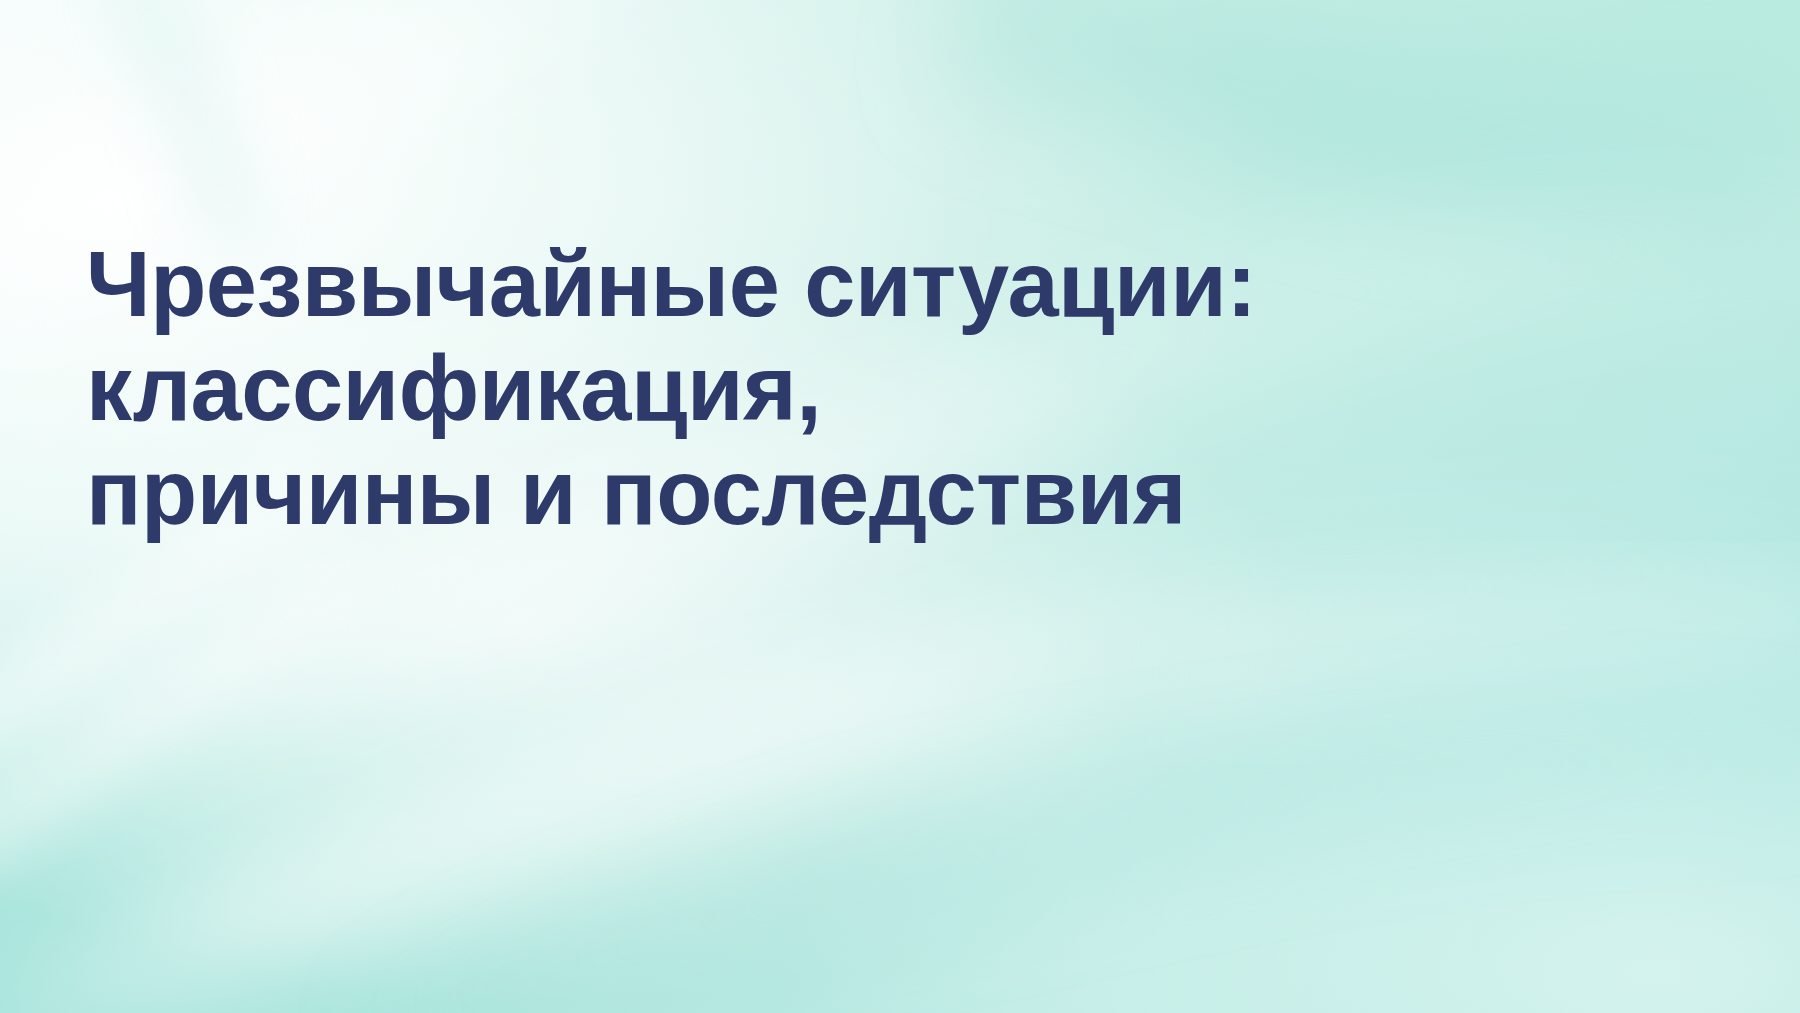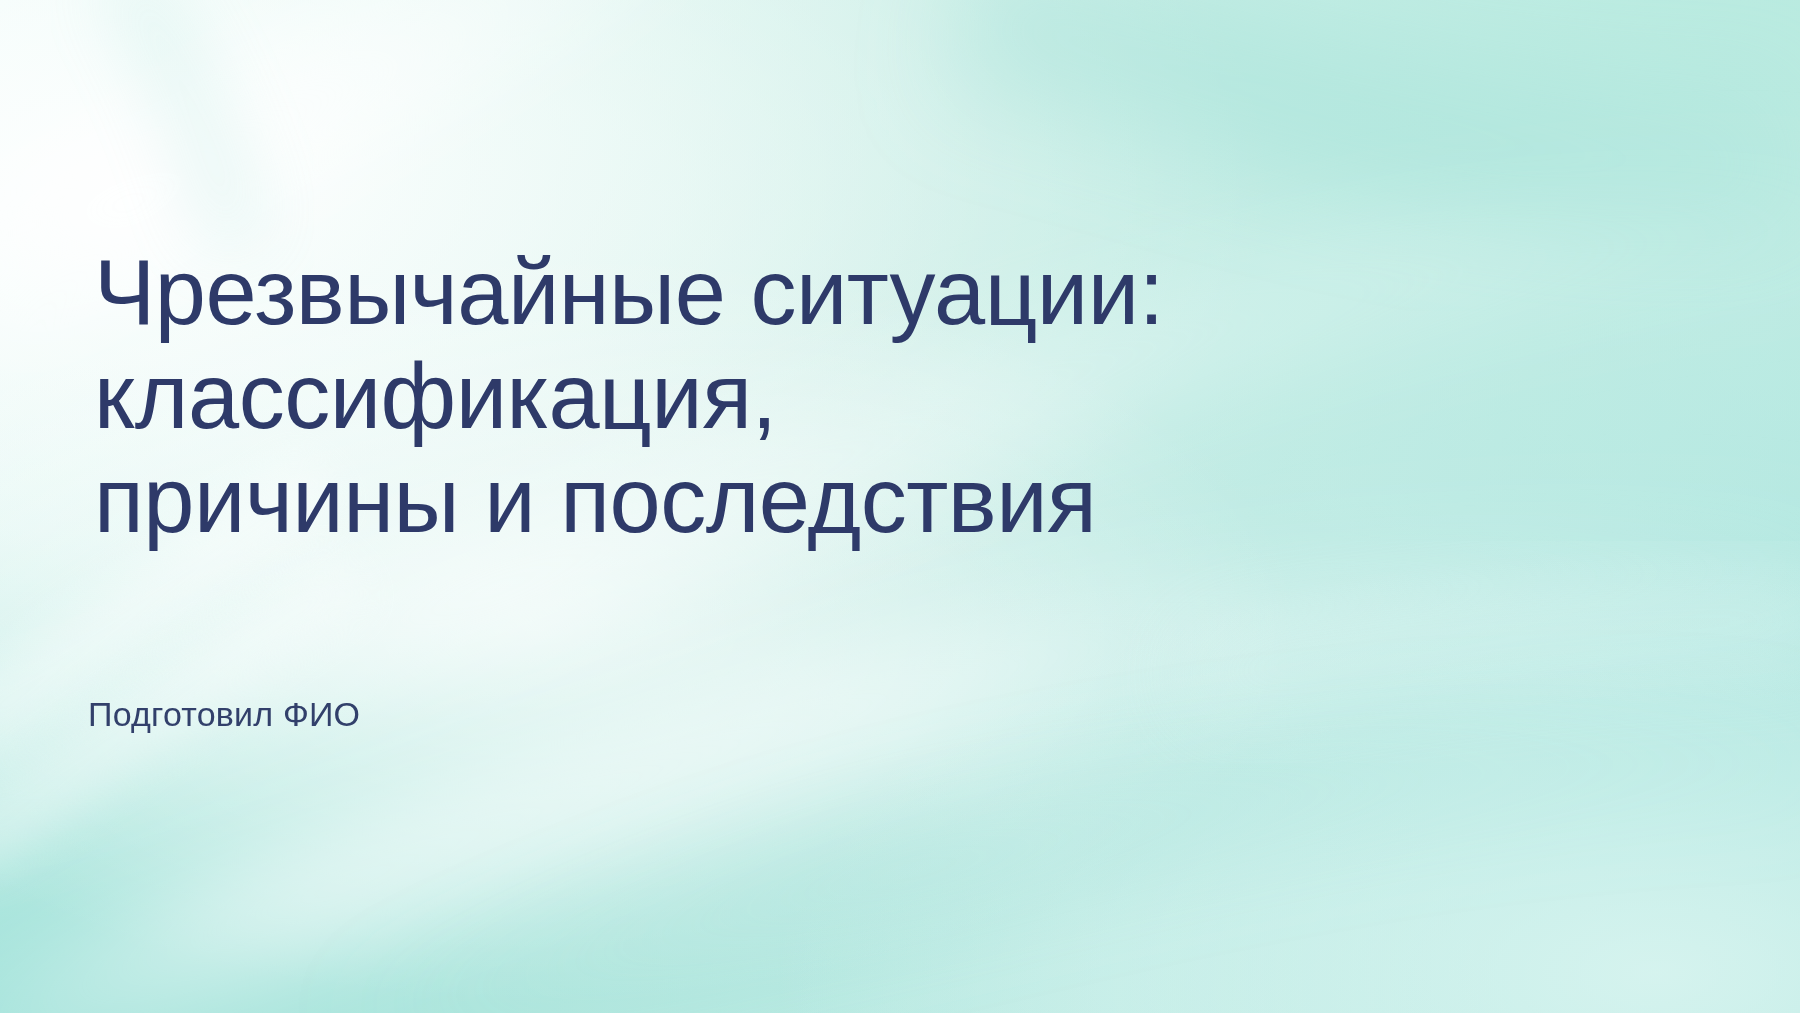--- a/index.html
+++ b/index.html
@@ -101,26 +101,26 @@
     top: 0;
     width: 1480px;
     height: 100%;
   }
 
   .headline {
     position: absolute;
     left: 0;
     top: 232px;
     width: 1420px;
-    margin: 8px;
+    margin: 0;
     color: #2e3a69;
     font-family: "Liberation Sans", sans-serif;
     font-size: 92px;
     line-height: 104px;
-    font-weight: 400;
+    font-weight: 700;
     letter-spacing: -0.5px;
     white-space: pre-line;
   }
 
   .byline {
     position: absolute;
     left: 2px;
     top: 692px;
     margin: 0;
     color: #32406b;
@@ -199,16 +199,15 @@
     <path d="M 150,-40 C 210,60 250,150 270,240 L 205,250 C 185,160 145,70 95,-20 Z" fill="#9ddfd6" opacity="0.20" filter="url(#soft2)"></path>
 
     <path d="M 1180,640 C 1380,600 1600,580 1840,578 L 1840,660 C 1605,664 1395,686 1200,726 Z" fill="#ffffff" opacity="0.25" filter="url(#soft3)"></path>
   </svg>
 
   <div class="content">
     <h1 class="headline">Чрезвычайные ситуации:
 классификация,
 причины и последствия</h1>
 
-    <p class="byline">Подготовил ФИО</p>
   </div>
 
 </div>
 
 </body></html>

